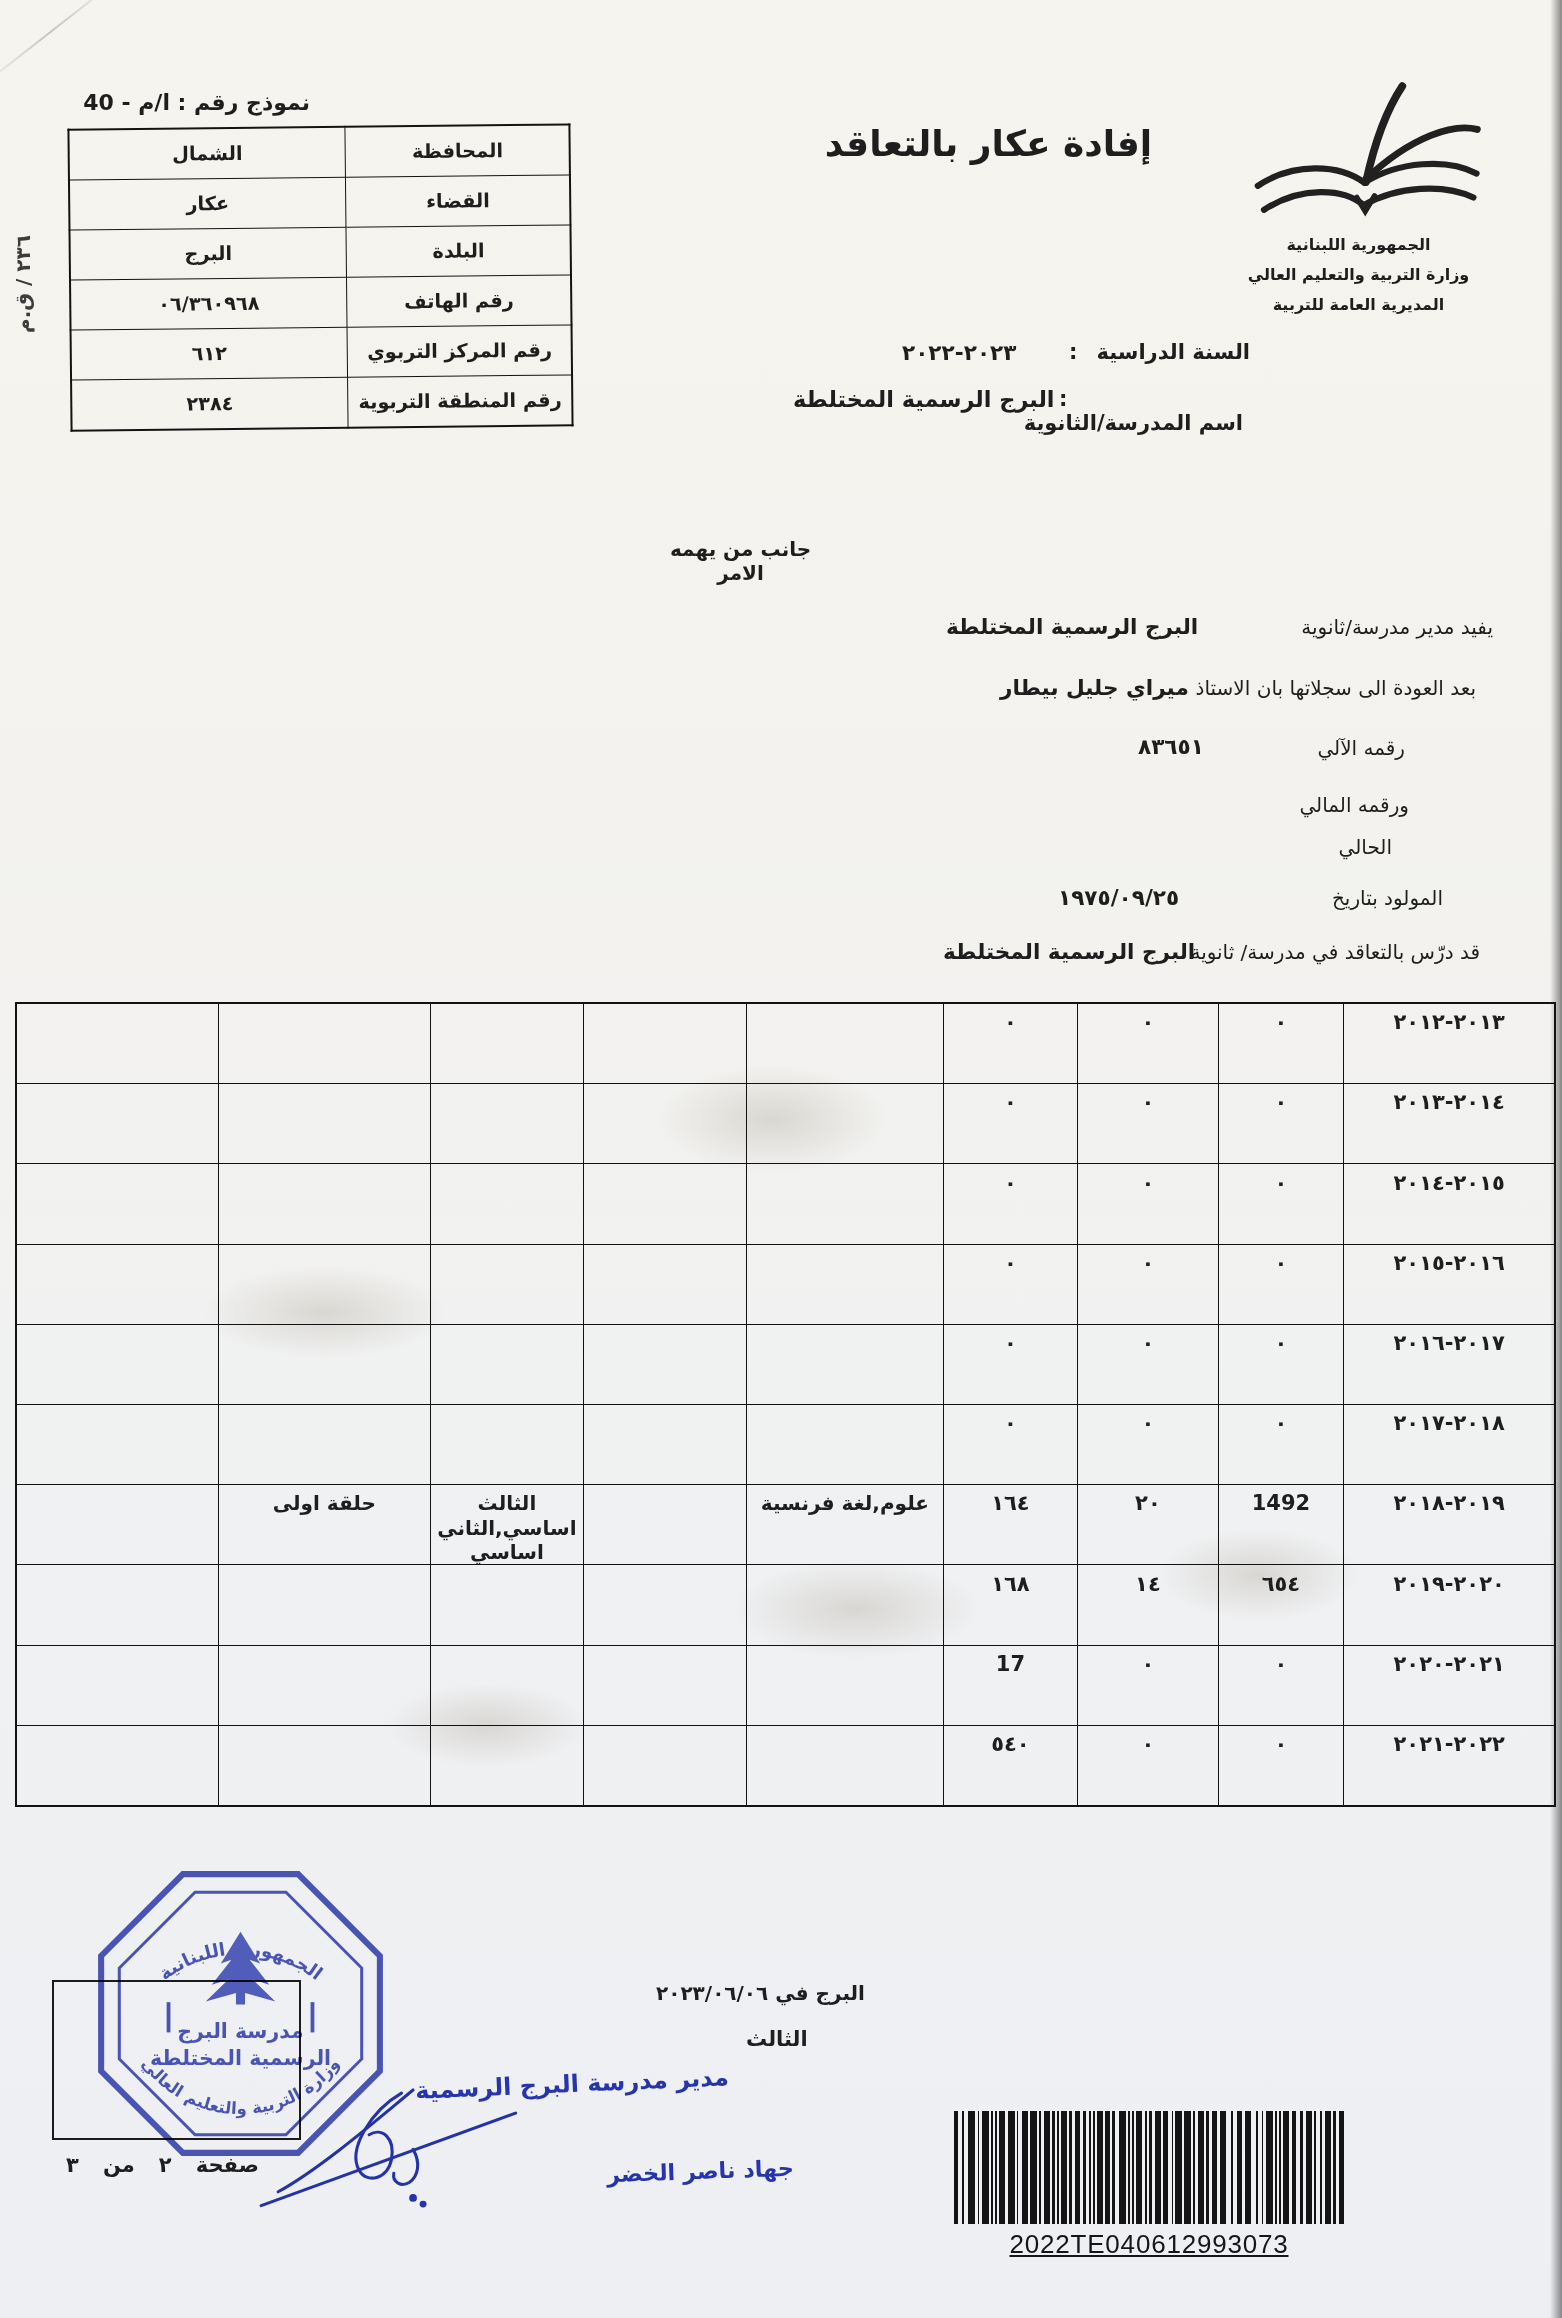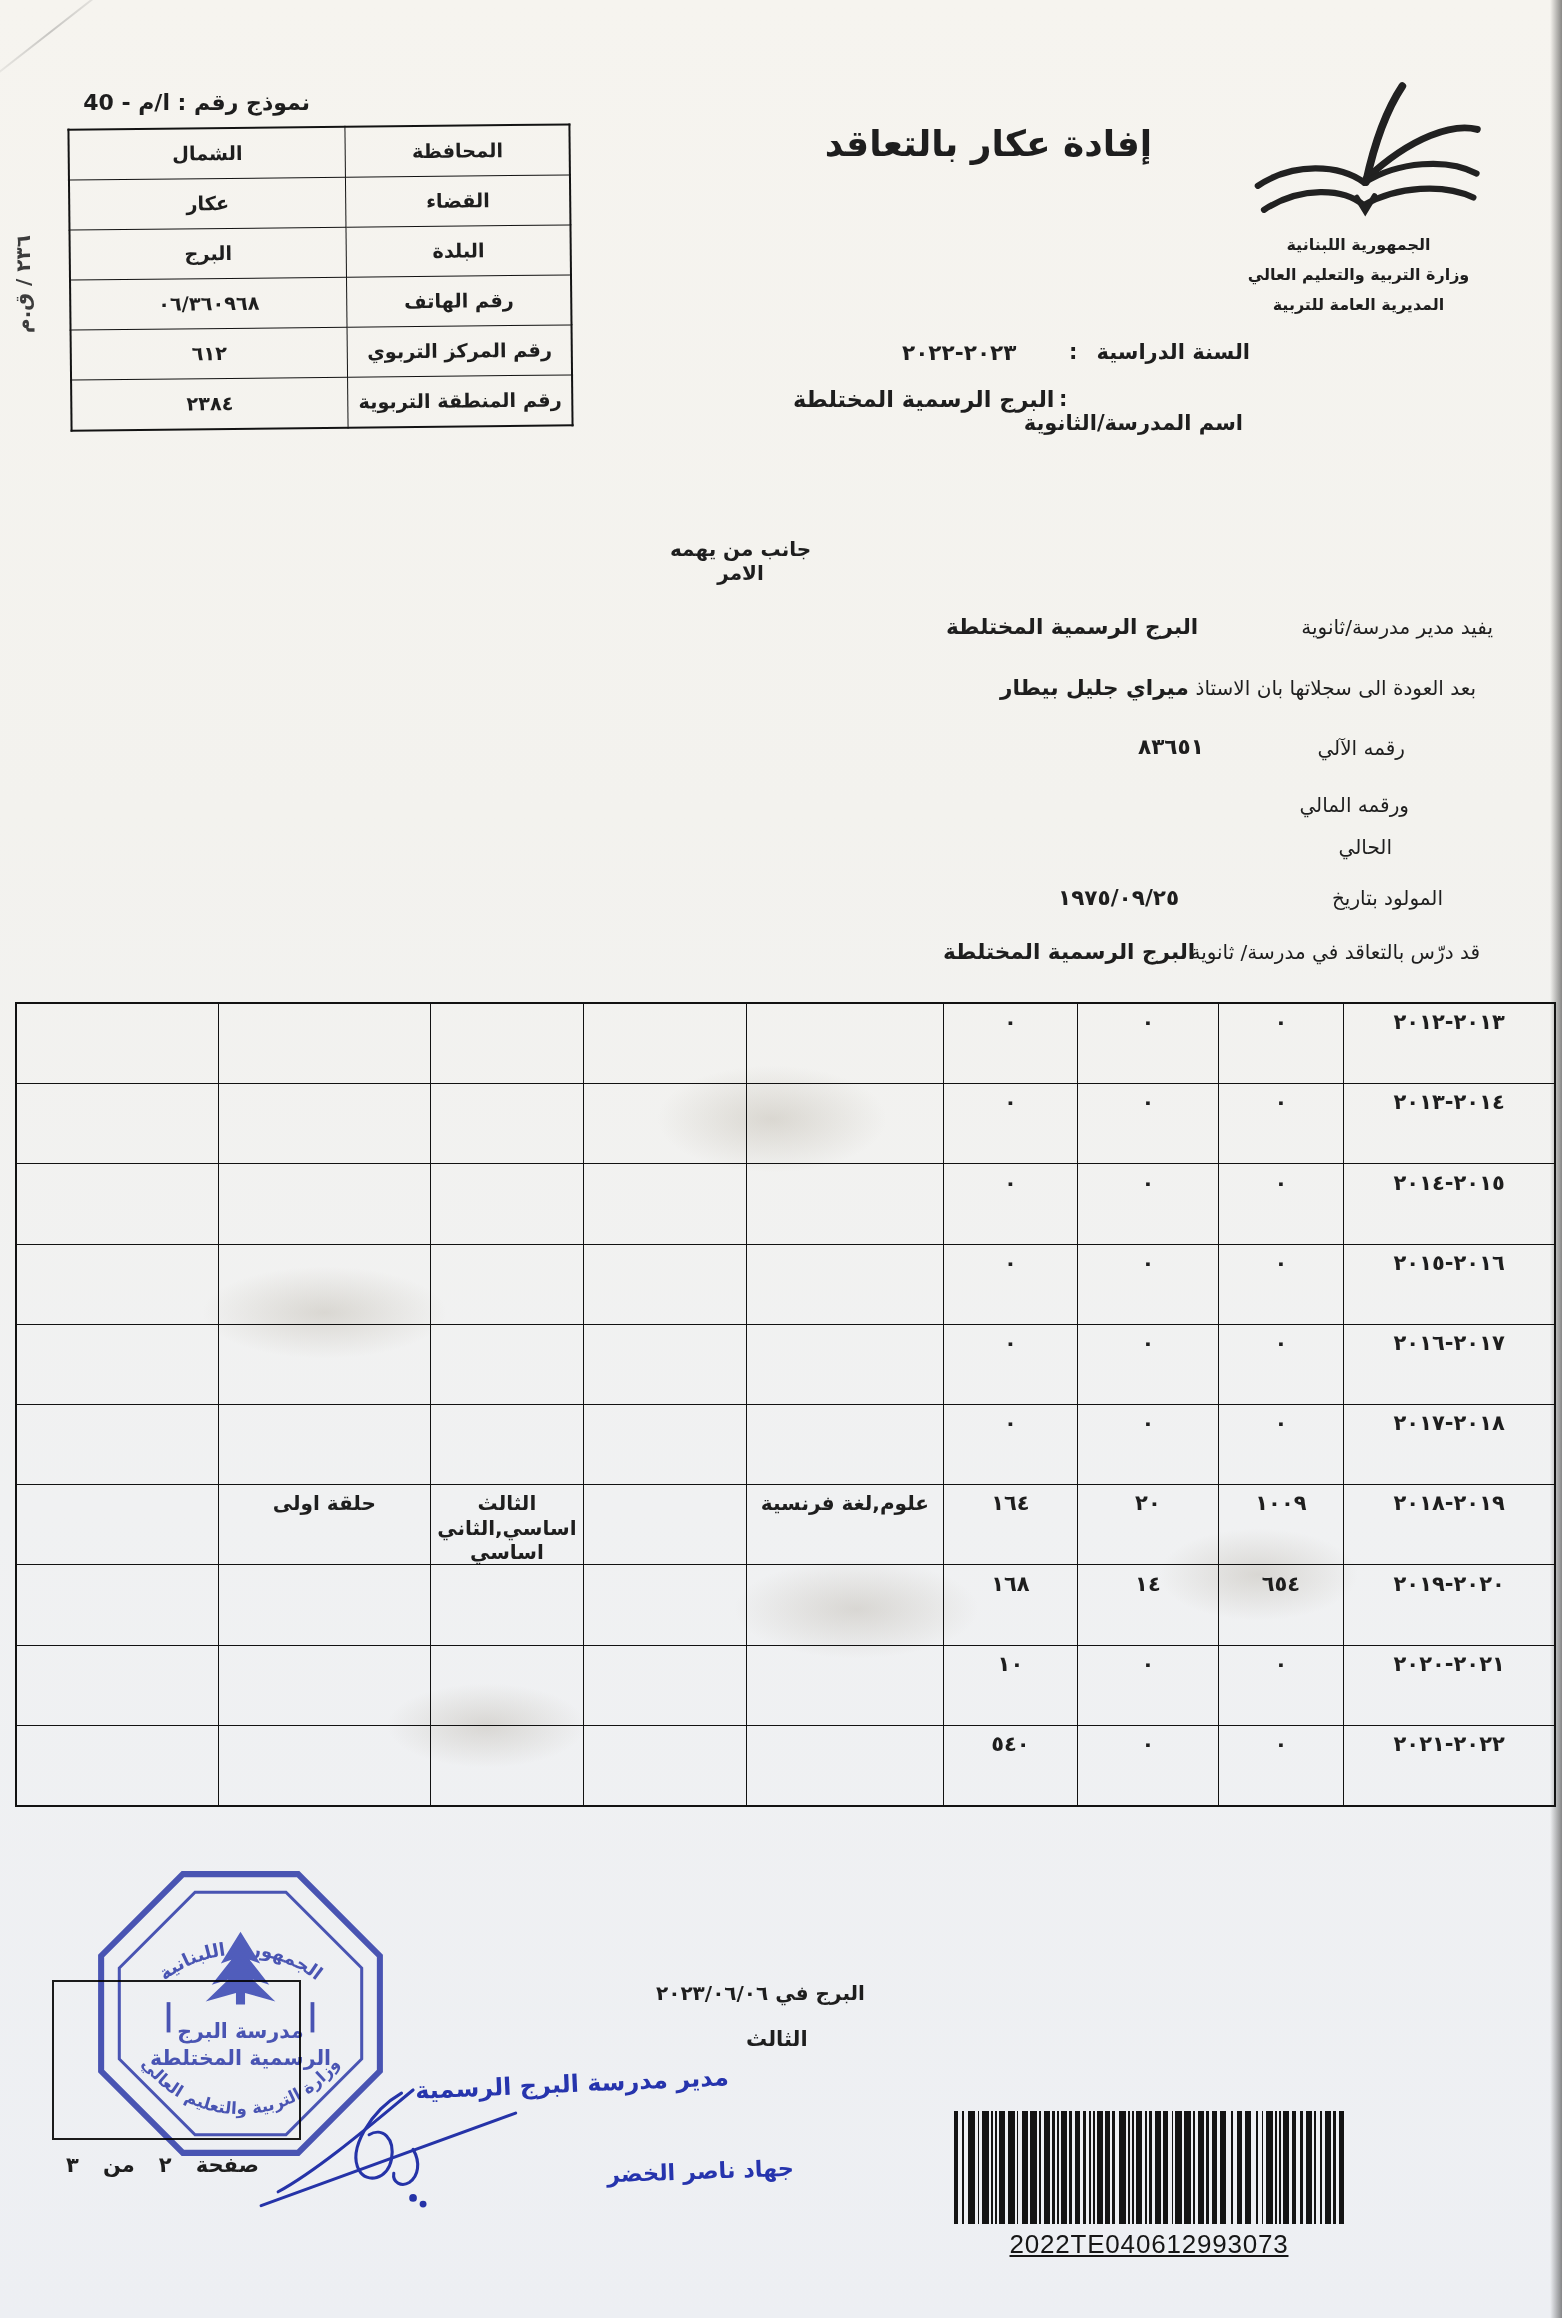--- a/index.html
+++ b/index.html
@@ -255,41 +255,41 @@
             <td class="year">٢٠١٨-٢٠١٧</td>
           </tr>
           <tr>
             <td></td>
             <td class="ar">حلقة اولى</td>
             <td class="ar">الثالث اساسي,الثاني اساسي</td>
             <td></td>
             <td class="ar">علوم,لغة فرنسية</td>
             <td class="num">١٦٤</td>
             <td class="num">٢٠</td>
-            <td class="num">١٠٠٩</td>
+            <td class="num">1492</td>
             <td class="year">٢٠١٩-٢٠١٨</td>
           </tr>
           <tr>
             <td></td>
             <td class="ar"></td>
             <td class="ar"></td>
             <td></td>
             <td class="ar"></td>
             <td class="num">١٦٨</td>
             <td class="num">١٤</td>
             <td class="num">٦٥٤</td>
             <td class="year">٢٠٢٠-٢٠١٩</td>
           </tr>
           <tr>
             <td></td>
             <td class="ar"></td>
             <td class="ar"></td>
             <td></td>
             <td class="ar"></td>
-            <td class="num">١٠</td>
+            <td class="num">17</td>
             <td class="num">٠</td>
             <td class="num">٠</td>
             <td class="year">٢٠٢١-٢٠٢٠</td>
           </tr>
           <tr>
             <td></td>
             <td class="ar"></td>
             <td class="ar"></td>
             <td></td>
             <td class="ar"></td>

